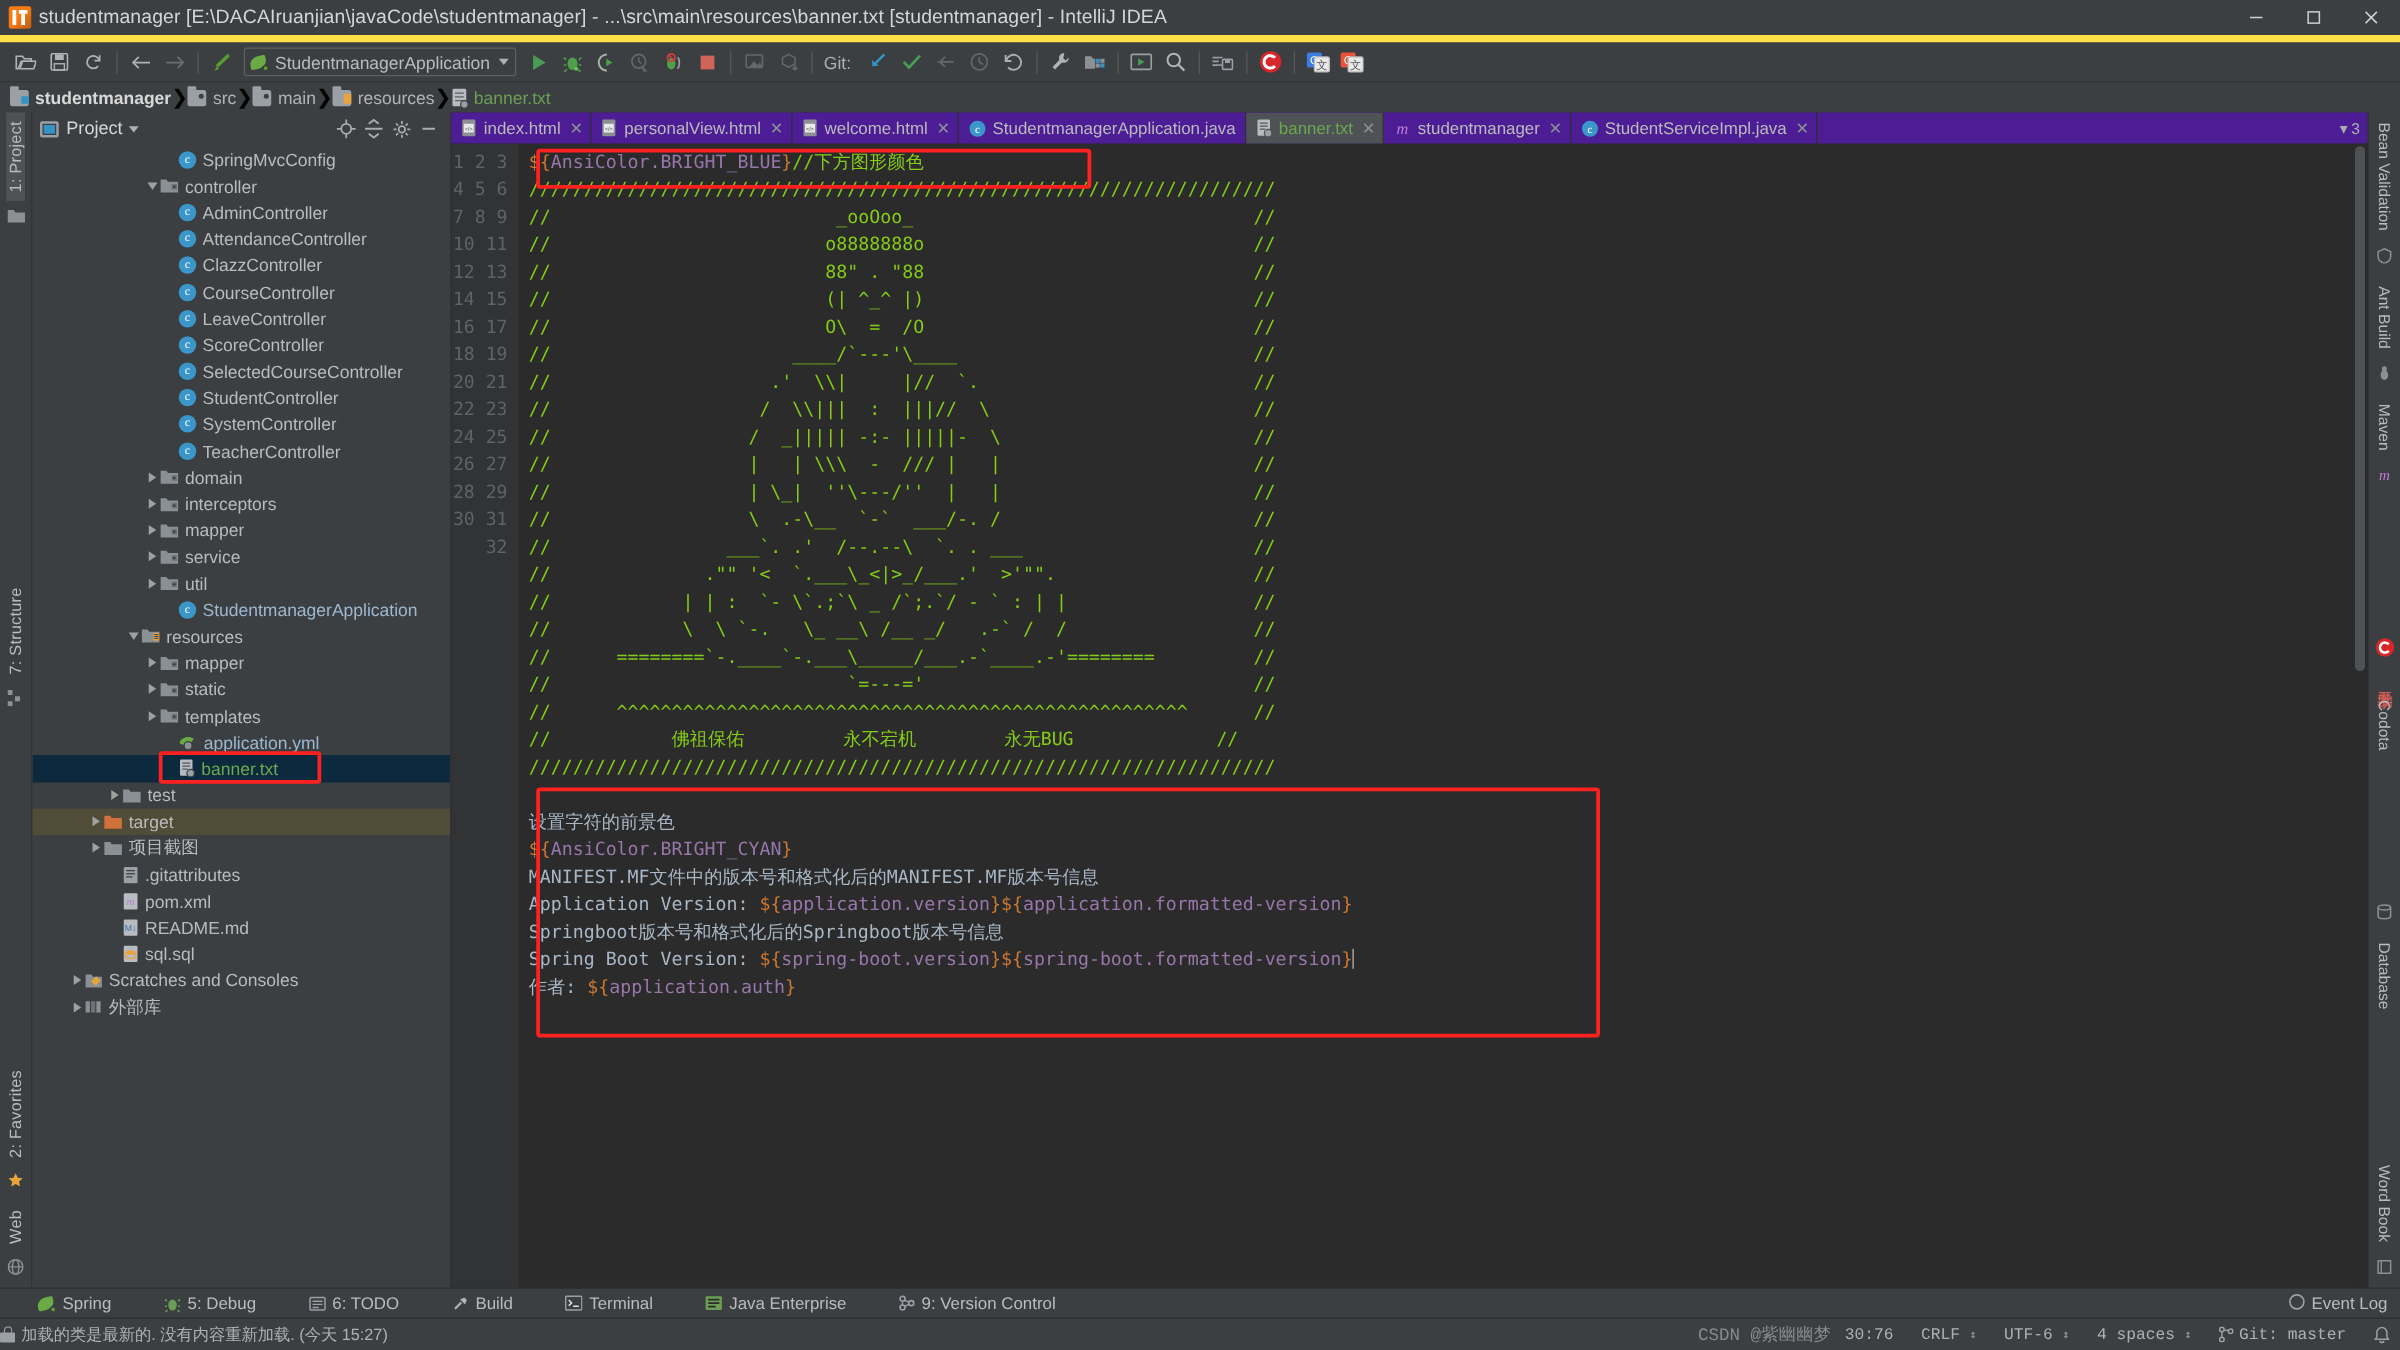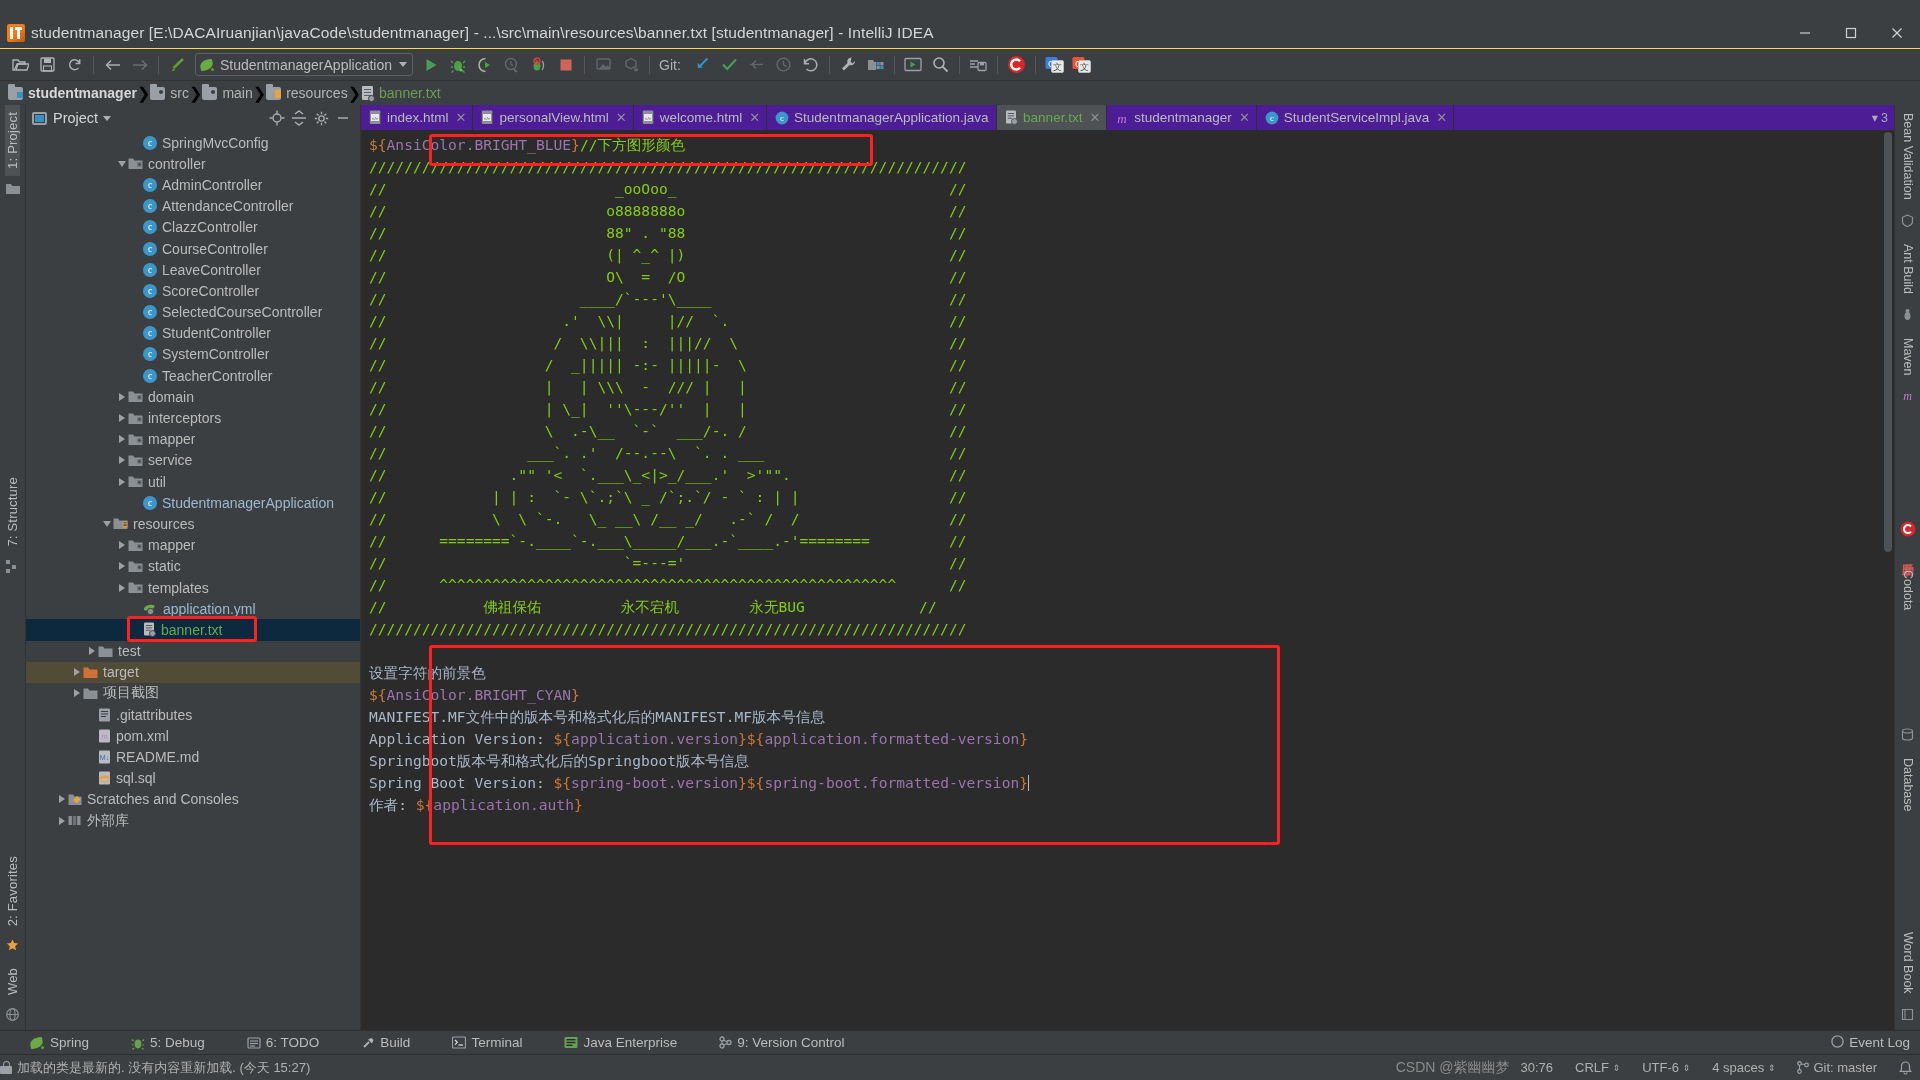--- a/index.html
+++ b/index.html
@@ -8,21 +8,21 @@
     background:#3c3f41;
     font-family:"Liberation Sans", sans-serif;
     -webkit-font-smoothing:antialiased;
   }
   .app{ width:1920px; height:1080px; display:flex; flex-direction:column;
         transform-origin: 0 0; }
 
   
   .titlebar{
     height:34px; background:#3c3f41; display:flex; align-items:center;
-    border-bottom:1px solid #fde047; flex:0 0 30px;margin-top:18px;
+    border-bottom:6px solid #fde047; flex:0 0 30px;
   }
   .title-icon{ width:18px;height:18px;margin:0 6px 0 7px; position:relative; flex:0 0 auto;}
   .title-icon .sq{position:absolute;left:0;top:0;width:18px;height:18px;border-radius:2px;
       background:linear-gradient(135deg,#f97a12 0%,#f97a12 45%,#b85f14 100%);}
   .title-icon .bar1{position:absolute;left:3px;top:3px;width:3px;height:12px;background:#fff;}
   .title-icon .bar2{position:absolute;left:8px;top:3px;width:7px;height:3px;background:#fff;}
   .title-icon .bar3{position:absolute;left:10px;top:6px;width:3px;height:9px;background:#fff;}
   .title-text{ color:#d5d5d5; font-size:15.5px; white-space:nowrap; letter-spacing:0.1px;}
   .win-btns{ margin-left:auto; display:flex; height:30px; }
   .win-btn{ width:46px; height:30px; display:flex; align-items:center; justify-content:center;
@@ -162,21 +162,21 @@
       white-space:nowrap;}
   .btw .bic{ margin-right:5px; display:flex; align-items:center;}
   .botbar .spacer{ flex:1 1 auto; }
   .evtlog{ display:flex; align-items:center; font-size:13.5px; color:#bbbbbb; padding-right:10px;}
 
   
   .status{ height:26px; background:#3c3f41; display:flex; align-items:center; flex:0 0 26px;
       font-size:13px; color:#b0b0b0; padding-left:0; border-top:1px solid #2e2e2e;}
   .status .sitem{ margin-right:14px; white-space:nowrap; display:flex; align-items:center;}
   .status .spacer{ flex:1 1 auto; }
-  .status .sright{ display:flex; align-items:center; }
+  .status .sright{ display:flex; align-items:center;font-family:Liberation Mono, monospace; }
   .status .sright .sitem{ margin:0 11px; }
   .lockic{ width:12px;height:13px; position:relative; margin-right:5px;}
   .lockic b{ position:absolute;left:0;bottom:0;width:12px;height:8px;background:#9aa0a6;
       border-radius:1px;}
   .lockic i{ position:absolute;left:2.5px;top:0;width:7px;height:6px;border:1.6px solid #9aa0a6;
       border-bottom:none; border-radius:4px 4px 0 0;}
   .csdn{ color:#8a8a8a; font-size:14px; }
 </style>
 </head>
 <body>
@@ -948,20 +948,52 @@
             </span>
             <span class="tname">StudentServiceImpl.java</span>
             <span class="x">✕</span>
           </div>
           <div class="tabs-right">
           <span>▾</span>
           <span>3</span>
         </div>
       </div>
       <div class="editorwrap">
+        <div class="gutter" id="gutter">1
+2
+3
+4
+5
+6
+7
+8
+9
+10
+11
+12
+13
+14
+15
+16
+17
+18
+19
+20
+21
+22
+23
+24
+25
+26
+27
+28
+29
+30
+31
+32</div>
         <div class="code" id="code"><span><span class="orange">${</span><span class="prop">AnsiColor.BRIGHT_BLUE</span><span class="orange">}</span><span class="cm">//下方图形颜色</span></span>
 <span><span class="cm">////////////////////////////////////////////////////////////////////</span></span>
 <span><span class="cm">//                          _ooOoo_                               //</span></span>
 <span><span class="cm">//                         o8888888o                              //</span></span>
 <span><span class="cm">//                         88" . "88                              //</span></span>
 <span><span class="cm">//                         (| ^_^ |)                              //</span></span>
 <span><span class="cm">//                         O\  =  /O                              //</span></span>
 <span><span class="cm">//                      ____/`---'\____                           //</span></span>
 <span><span class="cm">//                    .'  \\|     |//  `.                         //</span></span>
 <span><span class="cm">//                   /  \\|||  :  |||//  \                        //</span></span>

